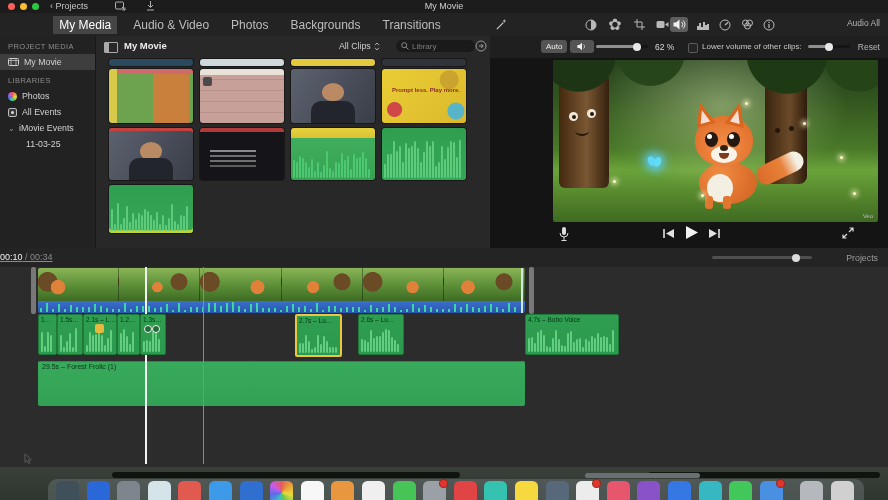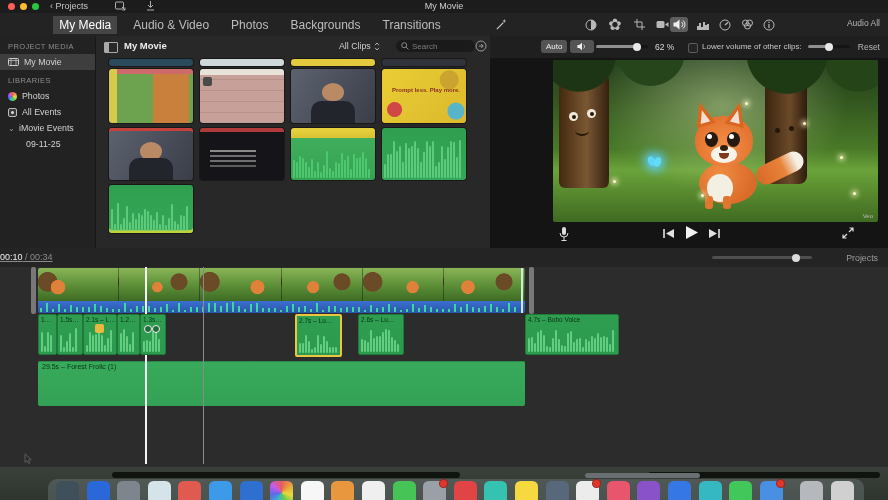--- a/index.html
+++ b/index.html
@@ -259,39 +259,39 @@
     <span style="width:9px;height:9px;border-radius:2px;background:#3a3a3a;border:1px solid #bbb;box-sizing:border-box;display:flex;align-items:center;justify-content:center;">
         <span style="width:3px;height:3px;border-radius:50%;background:#ddd;"></span>
       </span>
     <span>All Events</span>
   </div>
   <div class="sb-item">
     <span class="sb-chev">⌄</span>
     <span>iMovie Events</span>
   </div>
   <div class="sb-item indent">
-    <span>09-11-25</span>
+    <span>11-03-25</span>
   </div>
 </div>
 
 <div id="browser">
   <span id="br-toggle"></span>
   <span id="br-title">My Movie</span>
   <span id="br-filter">
     <span>All Clips</span>
     <svg width="6" height="9" viewBox="0 0 6 9">
         <path d="M1 3.2L3 1l2 2.2M1 5.8L3 8l2-2.2" stroke="#b0b0b0" fill="none"></path>
       </svg>
   </span>
   <span id="br-search">
     <svg width="8" height="8" viewBox="0 0 8 8">
         <circle cx="3.2" cy="3.2" r="2.5" fill="none" stroke="#8a8a8a"></circle>
         <path d="M5.2 5.2L7.5 7.5" stroke="#8a8a8a"></path>
       </svg>
-    <span>Search</span>
+    <span>Library</span>
   </span>
   <span id="br-appearance">
     <svg width="12" height="12" viewBox="0 0 12 12">
         <circle cx="6" cy="6" r="5" fill="none" stroke="#9a9a9a"></circle>
         <path d="M4 6h4M6.2 4l2 2-2 2" stroke="#9a9a9a" fill="none"></path>
       </svg>
   </span>
   <div id="thumbs" style="position:absolute;left:0;top:0;width:394px;height:212px;">
       <div class="thumb" style="left: 13px; top: 23px; width: 84px; height: 7px; background: rgb(43, 74, 94);"></div>
       <div class="thumb" style="left: 104px; top: 23px; width: 84px; height: 7px; background: rgb(207, 216, 218);"></div>

